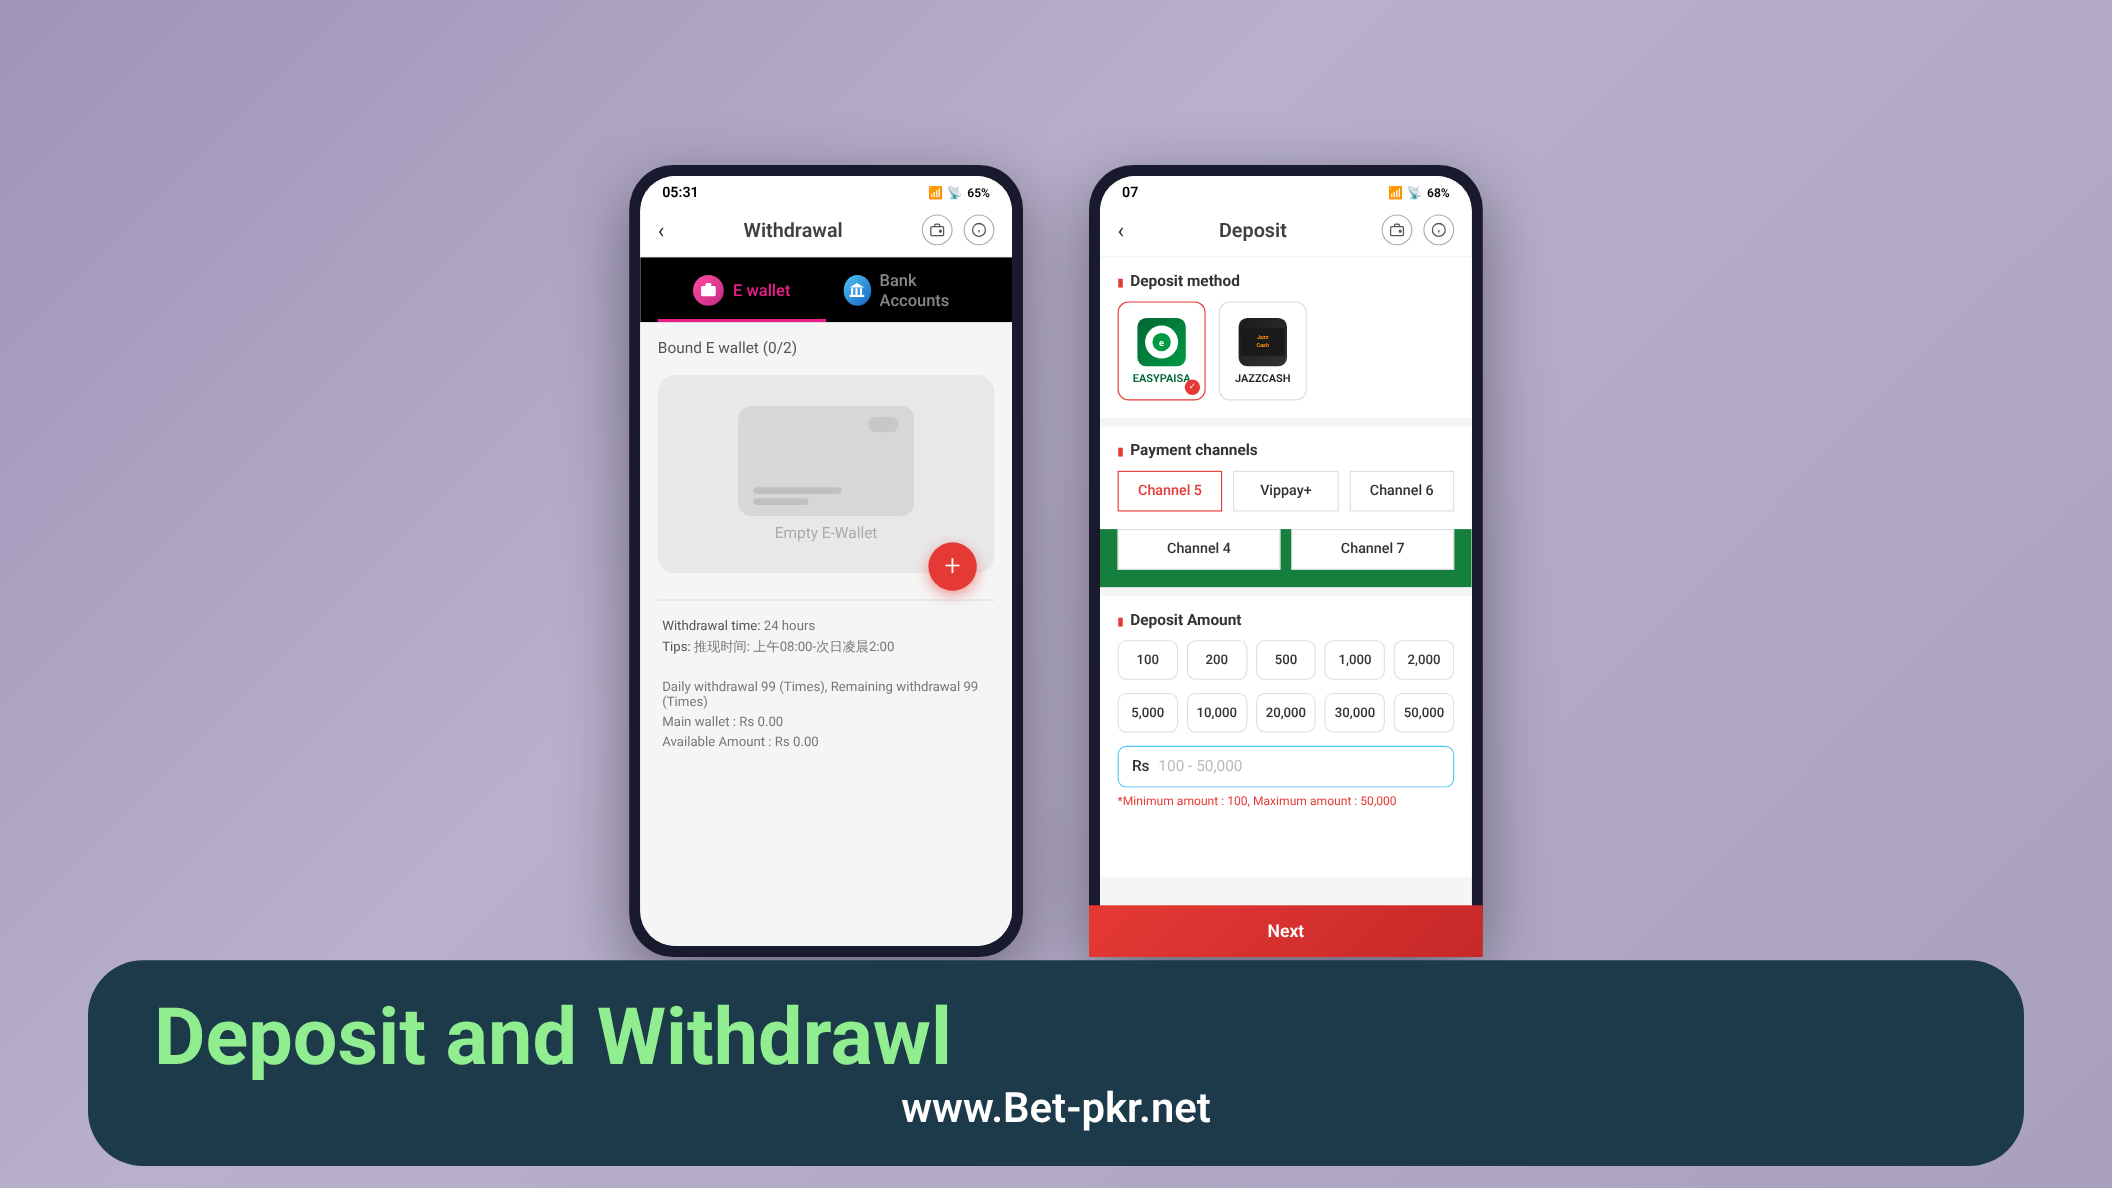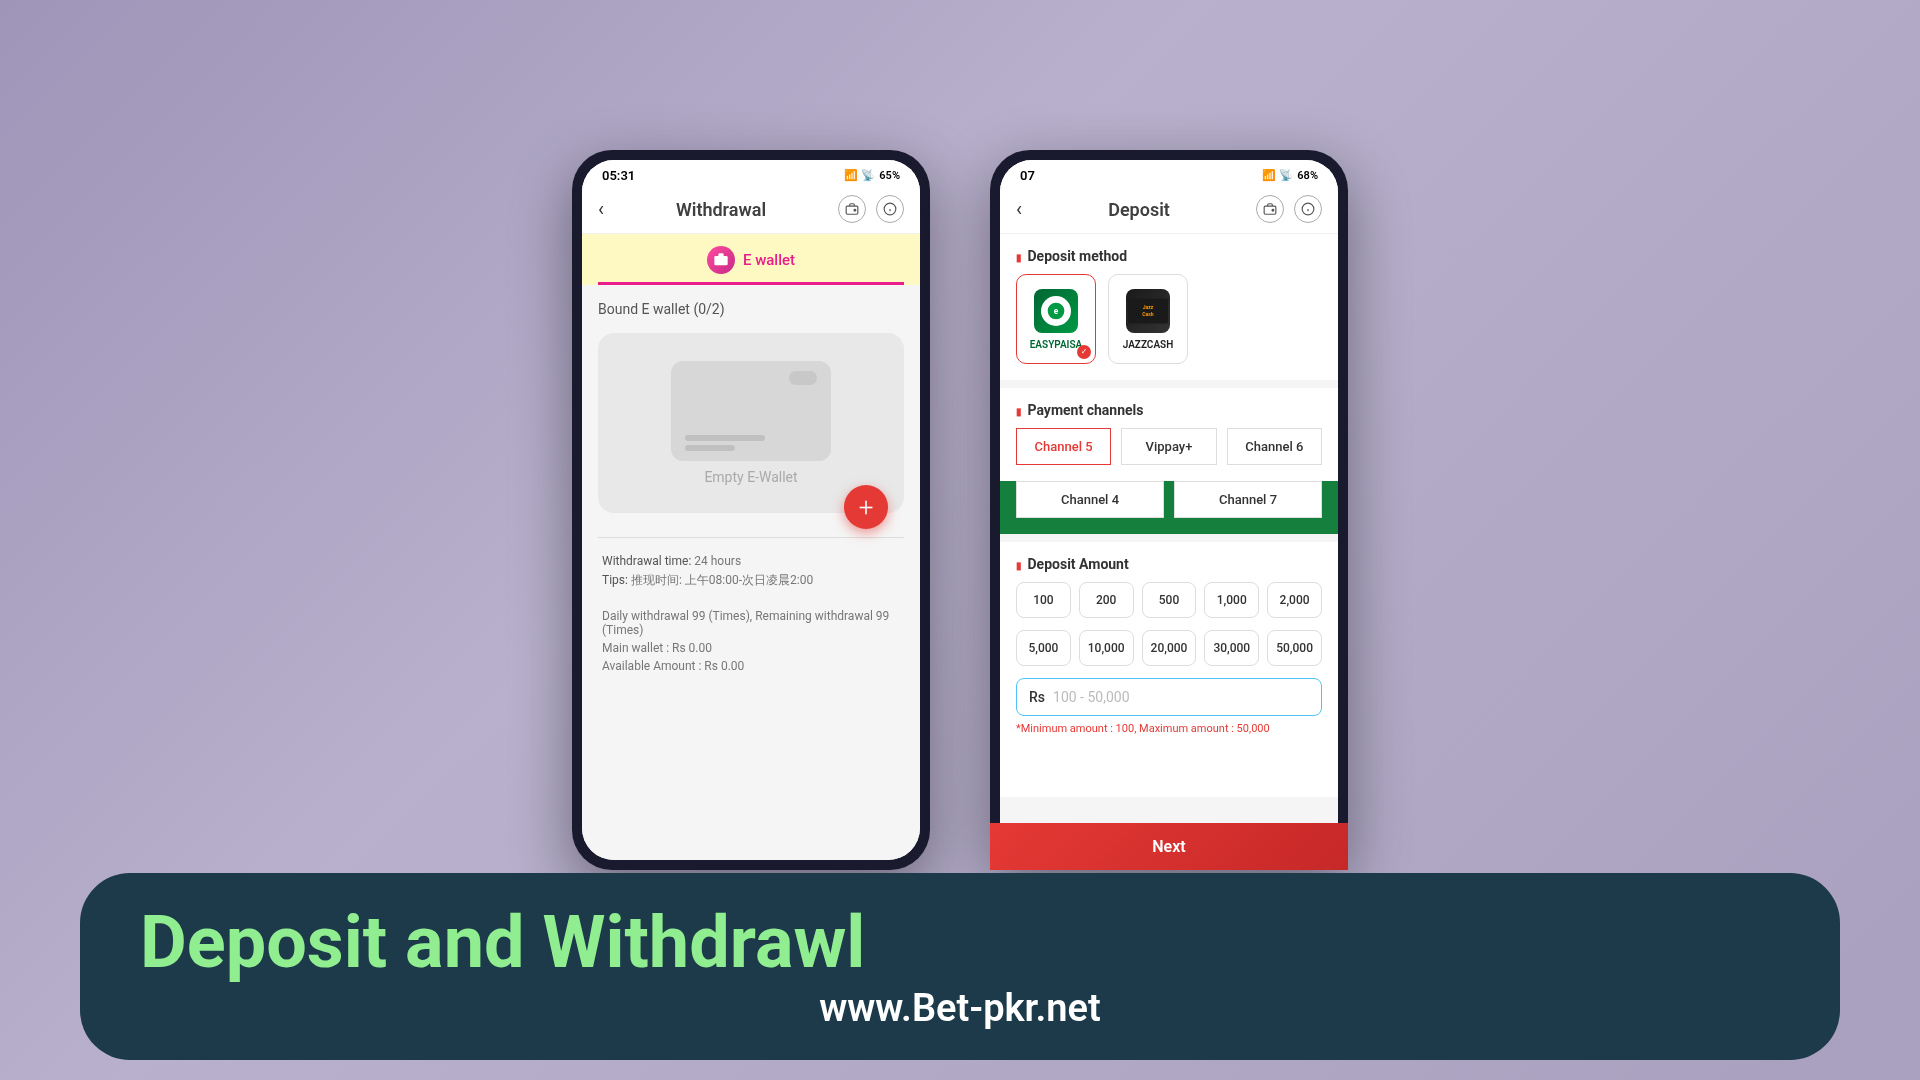--- a/index.html
+++ b/index.html
@@ -108,21 +108,21 @@
       align-items: center;
       justify-content: center;
       font-size: 14px;
       color: #555;
       cursor: pointer;
     }
 
     
     .tab-bar {
       display: flex;
-      background: #fef9c3;
+      background: #000000;
       padding: 0 16px;
     }
 
     .tab-item {
       display: flex;
       align-items: center;
       gap: 8px;
       padding: 12px 16px 8px;
       font-size: 15px;
       font-weight: 500;
@@ -535,20 +535,32 @@
       <div class="tab-bar">
         <div class="tab-item active">
           <div class="tab-icon-ewallet">
             <svg width="16" height="16" viewBox="0 0 24 24" fill="white">
               <rect x="2" y="6" width="20" height="14" rx="2"></rect>
               <path d="M16 6V4a2 2 0 0 0-2-2h-4a2 2 0 0 0-2 2v2" fill="white"></path>
               <circle cx="17" cy="13" r="2" fill="rgba(255,255,255,0.8)"></circle>
             </svg>
           </div>
           <span>E wallet</span>
+        </div>
+        <div class="tab-item">
+          <div class="tab-icon-bank">
+            <svg width="16" height="16" viewBox="0 0 24 24" fill="white">
+              <path d="M12 2 L22 8 L2 8 Z"></path>
+              <rect x="4" y="9" width="3" height="9"></rect>
+              <rect x="10" y="9" width="3" height="9"></rect>
+              <rect x="16" y="9" width="3" height="9"></rect>
+              <rect x="2" y="18" width="20" height="3"></rect>
+            </svg>
+          </div>
+          <span>Bank Accounts</span>
         </div>
       </div>
 
       <div class="screen-content">
         <div class="withdrawal-content">
 
           <div class="bound-label">Bound E wallet (0/2)</div>
 
           <div class="empty-wallet-card">
             <div class="card-mockup">

